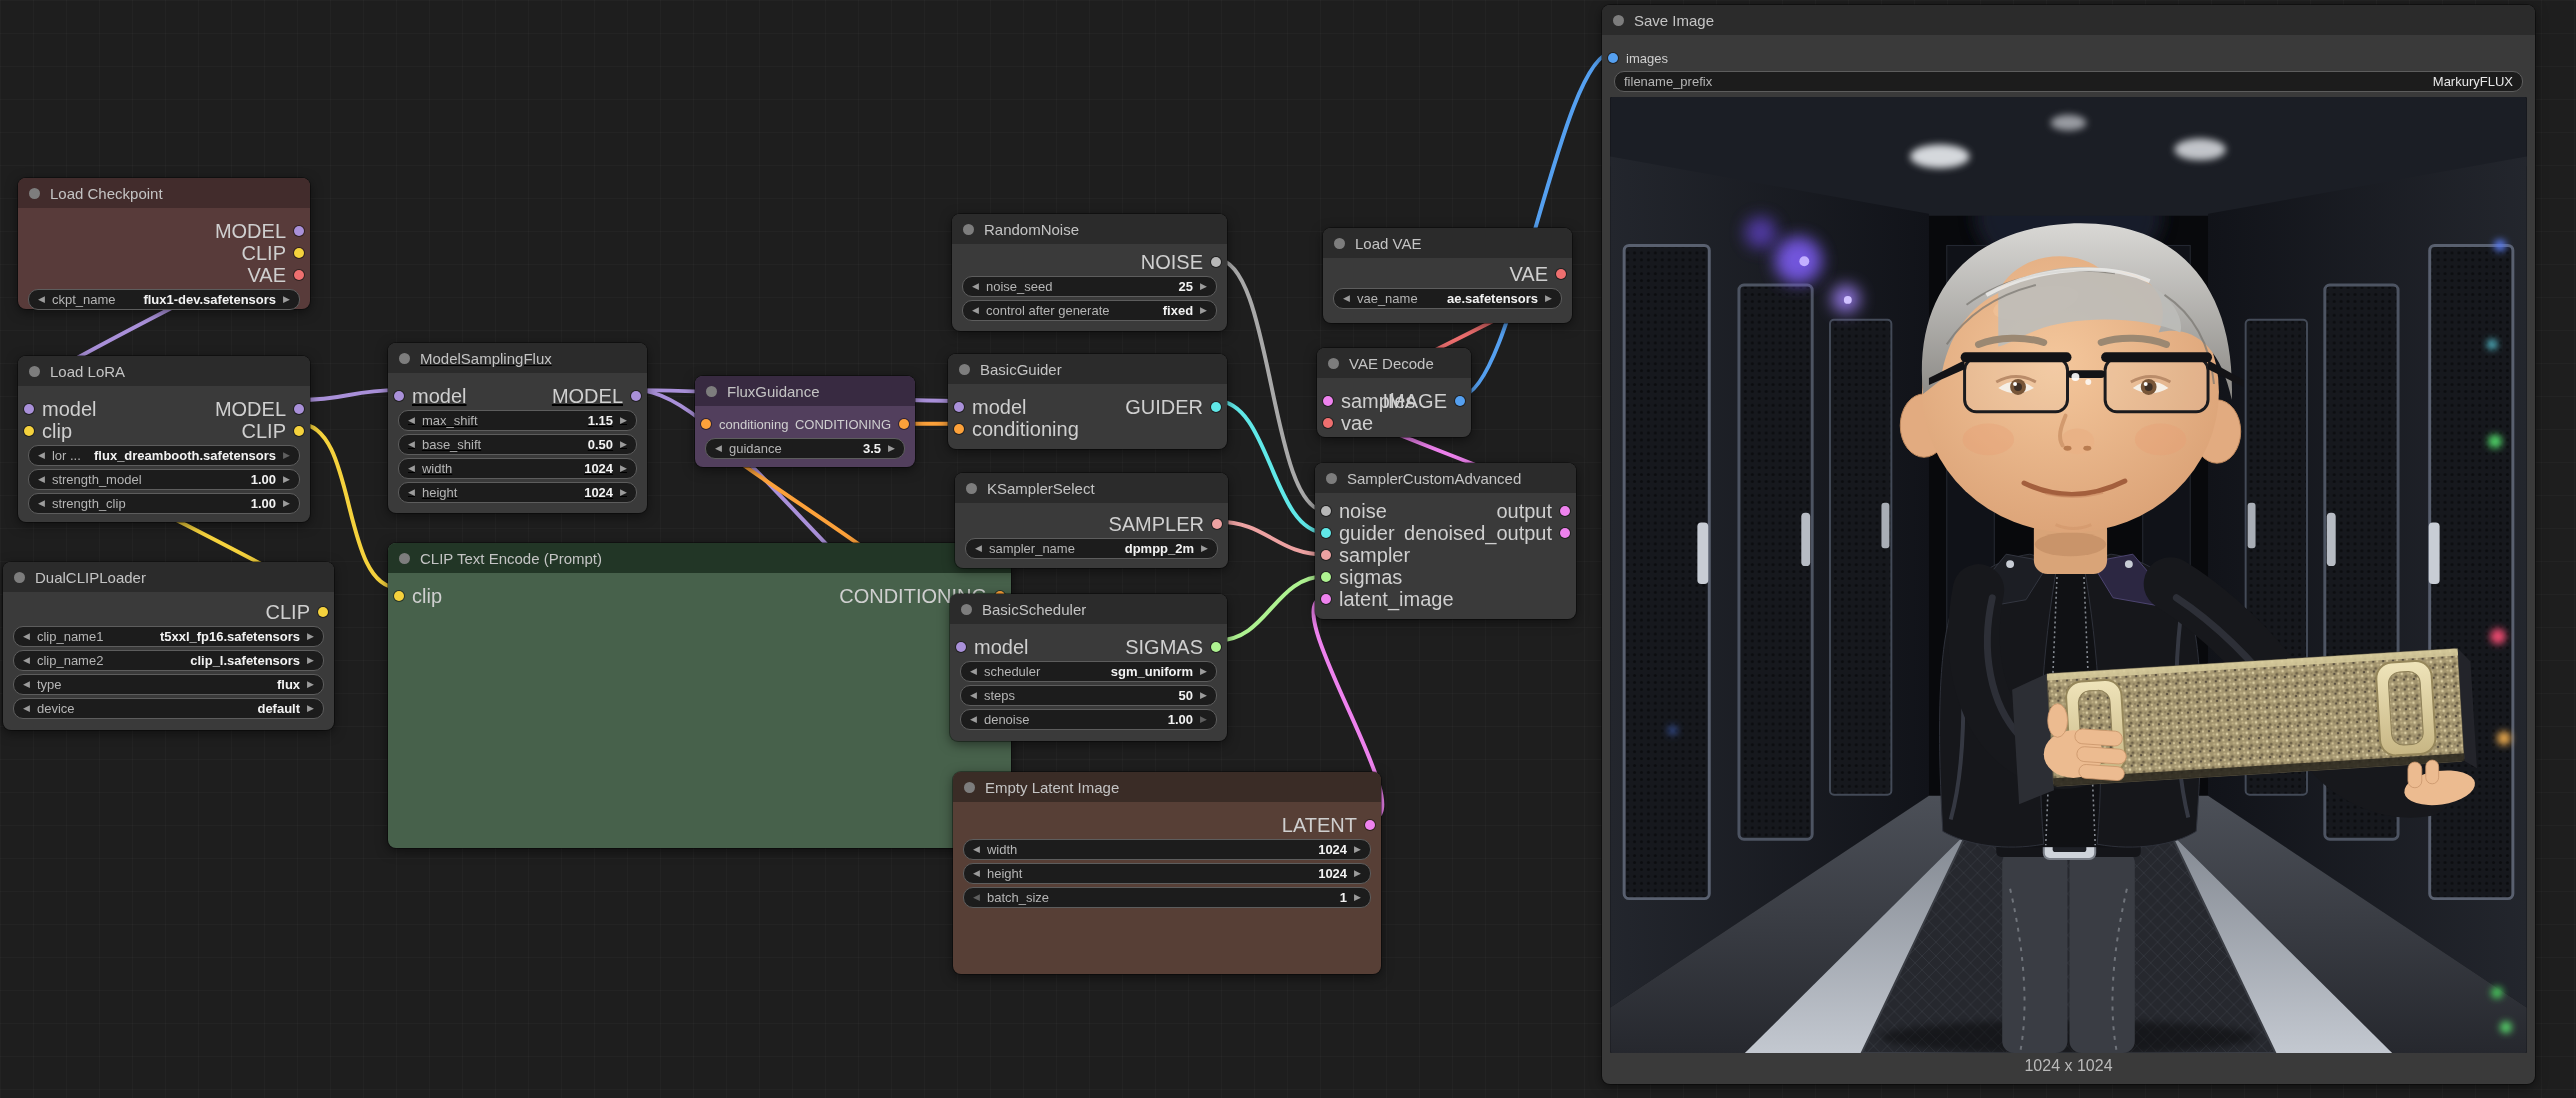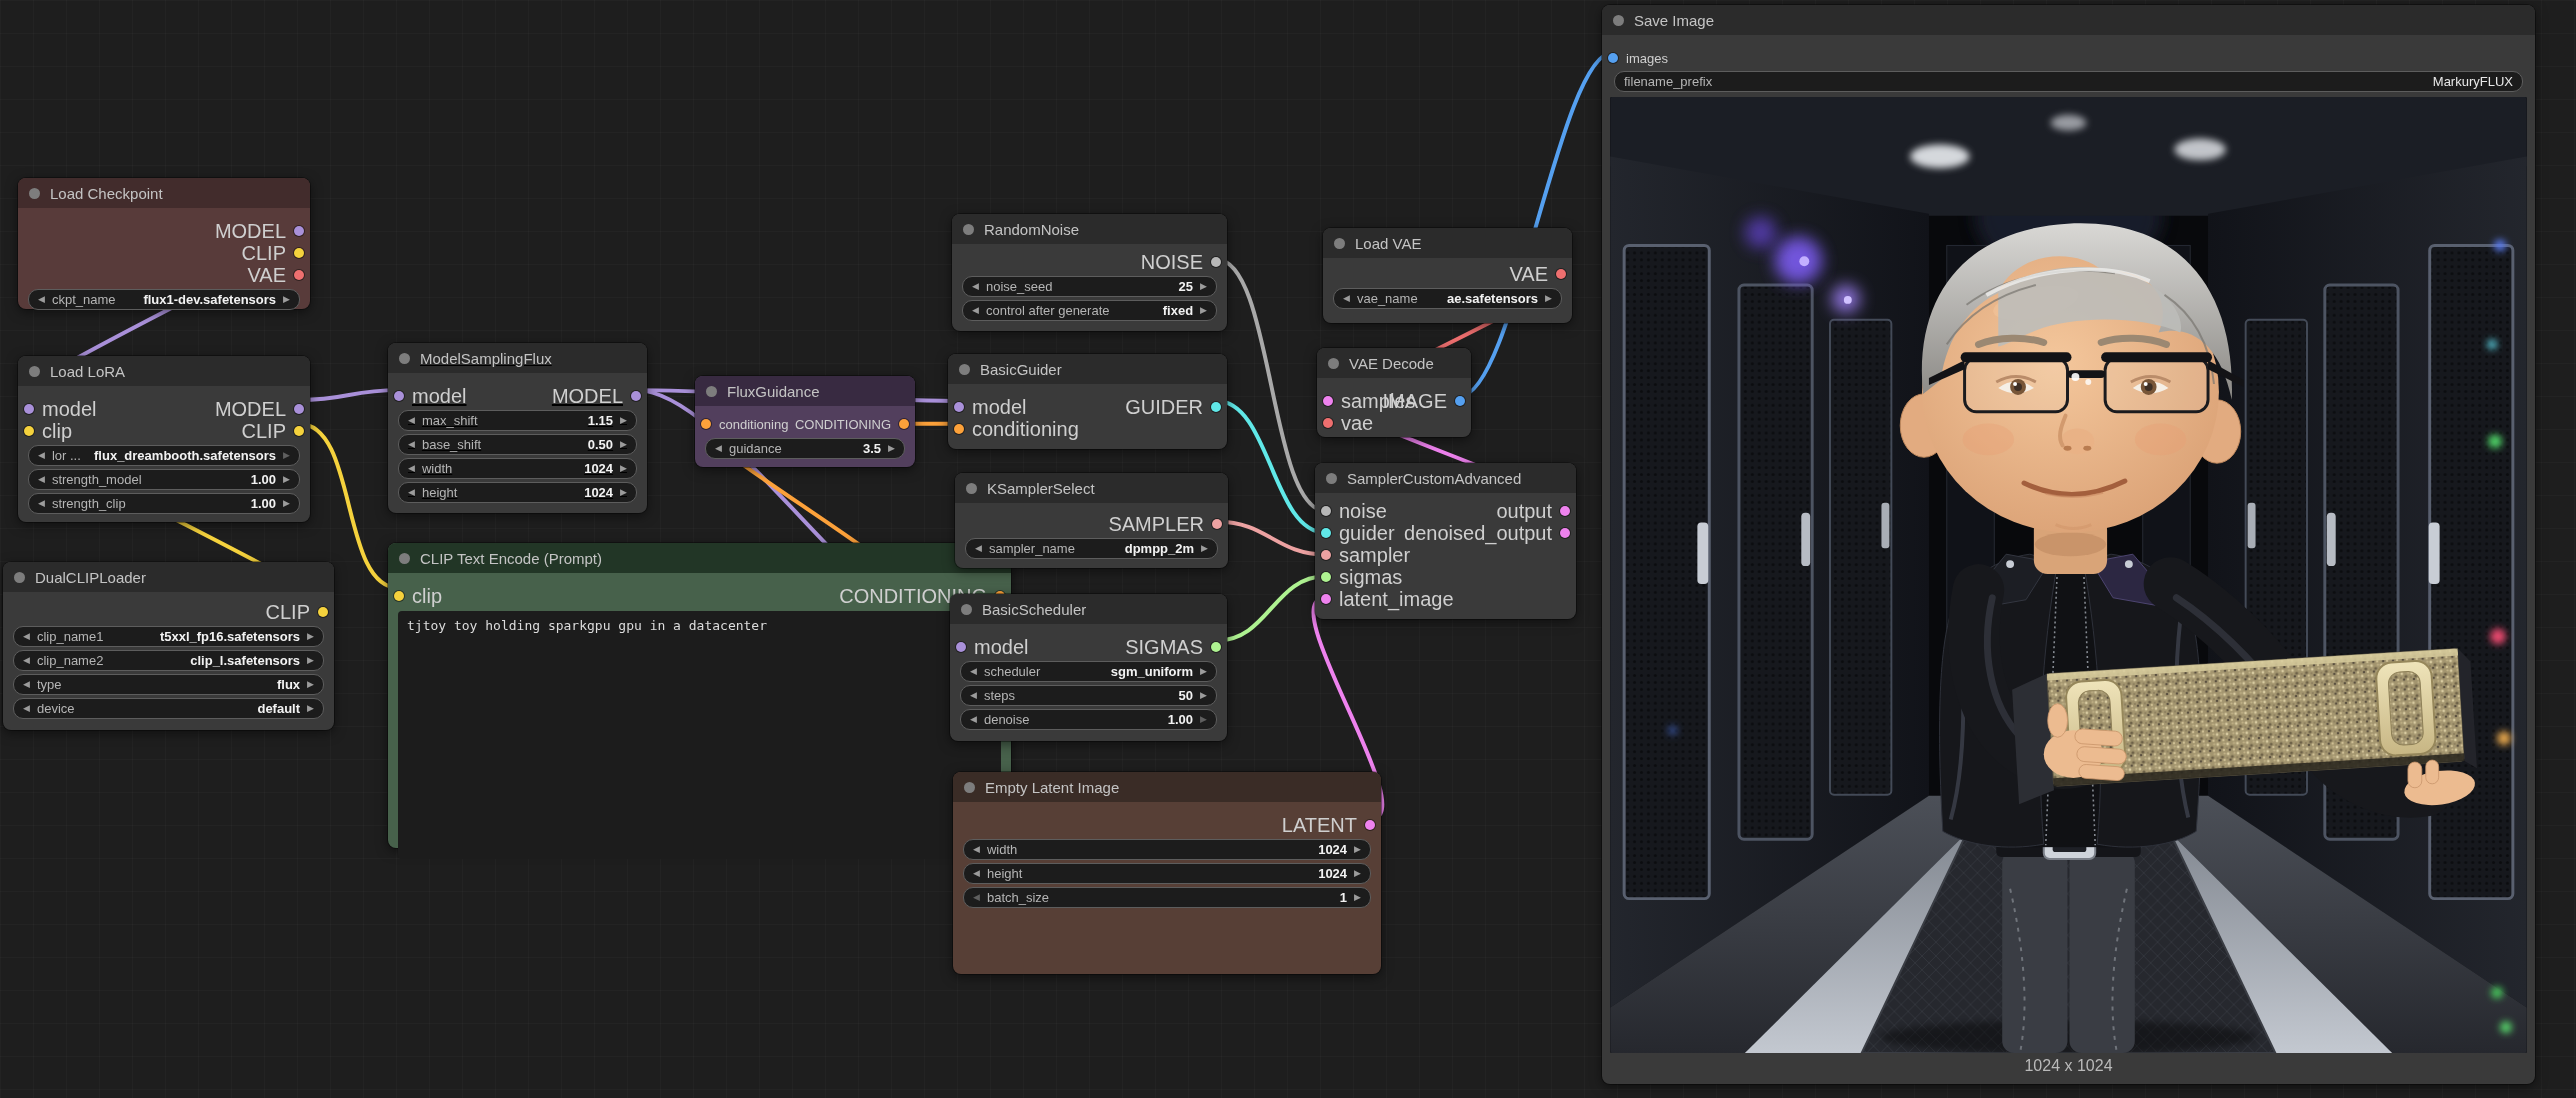--- a/index.html
+++ b/index.html
@@ -280,21 +280,20 @@
     <div class="row">
           <span class="in">
             <span class="dot c-clip"></span>
             <span>clip</span>
           </span>
           <span class="out">
             <span>CONDITIONING</span>
             <span class="dot c-cond"></span>
           </span>
         </div>
-    <div class="ta">tjtoy toy holding sparkgpu gpu in a datacenter</div>
   </div>
 </div>
 
 <div class="node v-gray" style="left:952px;top:214px;width:275px;height:117px;">
   <div class="hd">
         <span class="hdot"></span>
         <span>RandomNoise</span>
       </div>
   <div class="rows" style="padding-top:7px;">
     <div class="row">

